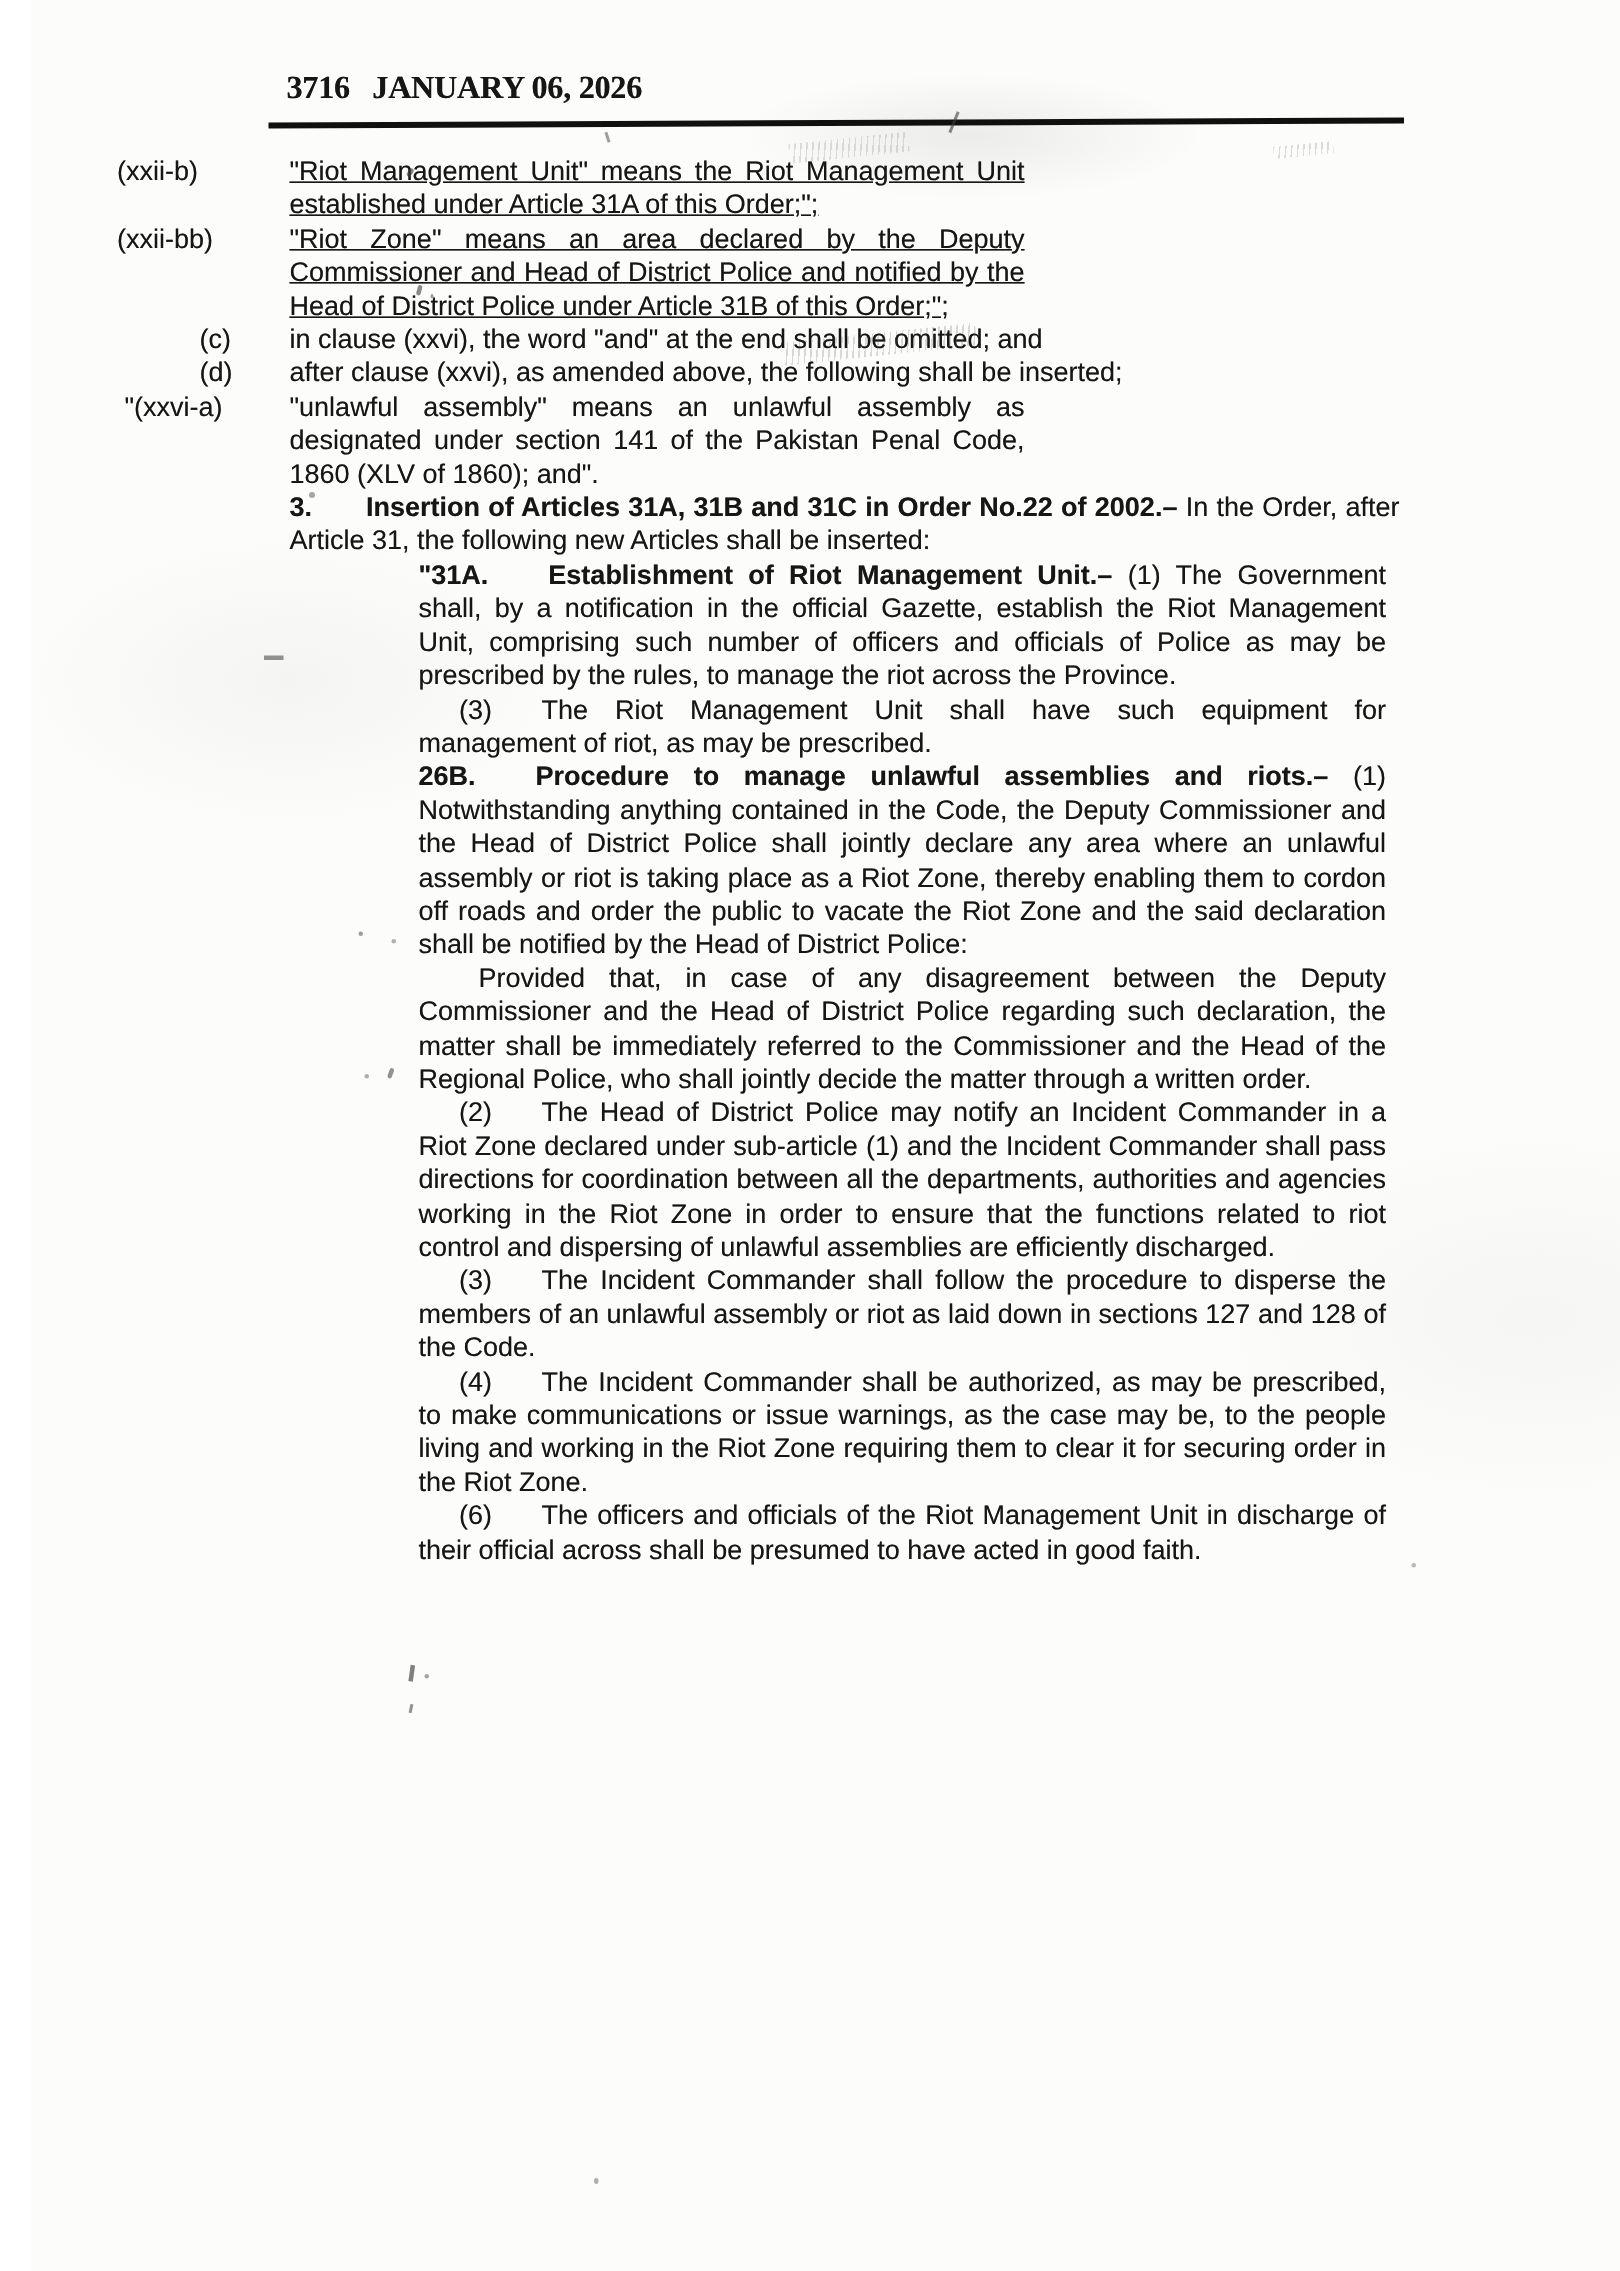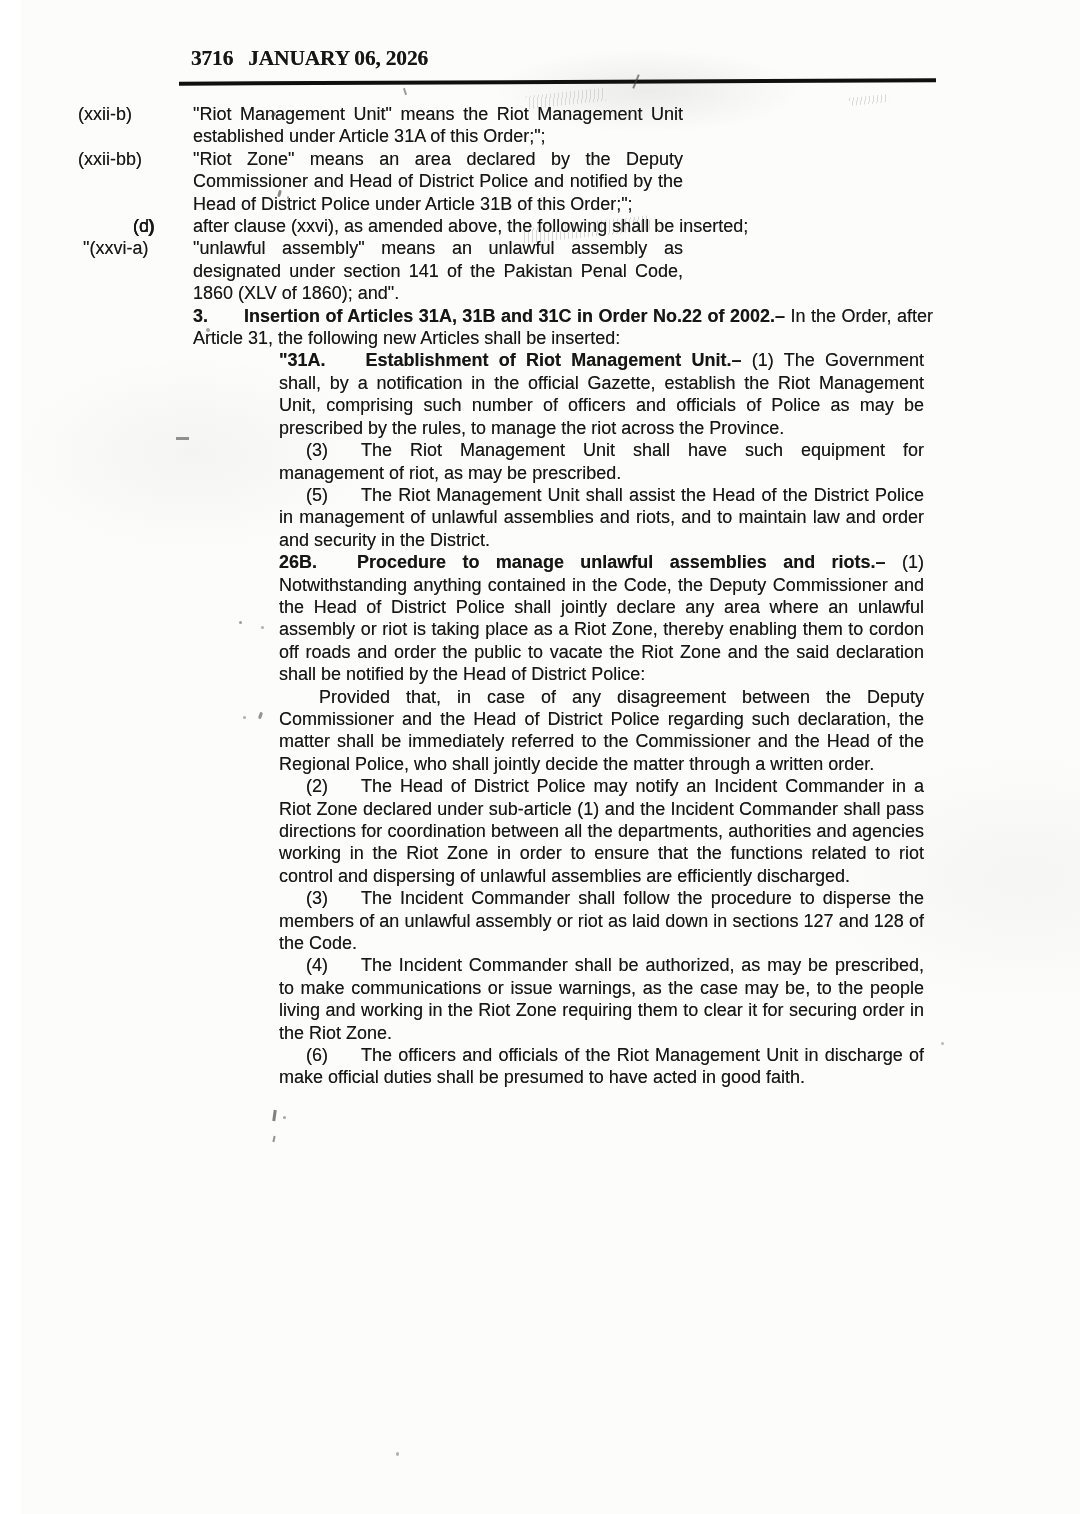--- a/index.html
+++ b/index.html
@@ -20,21 +20,21 @@
   .hrule{position:absolute;left:158px;top:80px;width:757px;height:4px;background:#101010;transform:rotate(-0.25deg);}
   .bodycol{
     position:absolute;left:172px;top:103px;width:740px;
     font-size:18px;line-height:22.4px;text-align:justify;
     text-shadow:0 0 .3px rgba(20,20,20,.55);
   }
   .bodycol p{margin:0;}
   b{font-weight:700;}
   .hang{position:relative;}
   .lab{position:absolute;top:0;}
-  .defp{margin-left:226px;width:490px;}
+  .defp{margin-left:226px;width:490px;text-decoration:underline;}
   .defp .lab{left:-115px;}
   .clausep{margin-left:116px;width:640px;text-align:left;}
   .clausep .lab{left:-60px;}
   .def2p{margin-left:226px;width:490px;}
   .def2p .lab{left:-110px;}
   .sec3{margin-top:26px;width:740px;}
   .art{margin-left:86px;width:645px;}
   .sub{text-indent:27px;}
   .proviso{text-indent:40px;}
   .sp1{display:inline-block;width:36px;}
@@ -67,20 +67,21 @@
       </p>
       <p class="hang defp">
         <span class="lab">(xxii-bb)</span>
         <span>"Riot Zone" means an area declared by the Deputy Commissioner and Head of District Police and notified by the Head of District Police under Article 31B of this Order;";</span>
       </p>
     </section>
 
     <section>
       <p class="hang clausep">
         <span class="lab">(c)</span>
+        <span>in clause (xxvi), the word "and" at the end shall be omitted; and</span>
       </p>
       <p class="hang clausep">
         <span class="lab">(d)</span>
         <span>after clause (xxvi), as amended above, the following shall be inserted;</span>
       </p>
       <p class="hang def2p">
         <span class="lab">"(xxvi-a)</span>
         <span>"unlawful assembly" means an unlawful assembly as designated under section 141 of the Pakistan Penal Code, 1860 (XLV of 1860); and".</span>
       </p>
     </section>
@@ -91,44 +92,41 @@
     </p>
 
     <section class="art">
       <p class="lead">
         <b>"31A.</b><span class="sp2"></span><b>Establishment of Riot Management Unit.–</b>
         <span>(1) The Government shall, by a notification in the official Gazette, establish the Riot Management Unit, comprising such number of officers and officials of Police as may be prescribed by the rules, to manage the riot across the Province.</span>
       </p>
       <p class="sub">
         <span>(3)</span><span class="sp3"></span><span>The Riot Management Unit shall have such equipment for management of riot, as may be prescribed.</span>
       </p>
-      <p class="sub">
-        <span>(5)</span><span class="sp3"></span><span>The Riot Management Unit shall assist the Head of the District Police in management of unlawful assemblies and riots, and to maintain law and order and security in the District.</span>
-      </p>
     </section>
 
     <section class="art">
       <p class="lead">
         <b>26B.</b><span class="sp2"></span><b>Procedure to manage unlawful assemblies and riots.–</b>
         <span>(1) Notwithstanding anything contained in the Code, the Deputy Commissioner and the Head of District Police shall jointly declare any area where an unlawful assembly or riot is taking place as a Riot Zone, thereby enabling them to cordon off roads and order the public to vacate the Riot Zone and the said declaration shall be notified by the Head of District Police:</span>
       </p>
       <p class="proviso">
         <span>Provided that, in case of any disagreement between the Deputy Commissioner and the Head of District Police regarding such declaration, the matter shall be immediately referred to the Commissioner and the Head of the Regional Police, who shall jointly decide the matter through a written order.</span>
       </p>
       <p class="sub">
         <span>(2)</span><span class="sp3"></span><span>The Head of District Police may notify an Incident Commander in a Riot Zone declared under sub-article (1) and the Incident Commander shall pass directions for coordination between all the departments, authorities and agencies working in the Riot Zone in order to ensure that the functions related to riot control and dispersing of unlawful assemblies are efficiently discharged.</span>
       </p>
       <p class="sub">
         <span>(3)</span><span class="sp3"></span><span>The Incident Commander shall follow the procedure to disperse the members of an unlawful assembly or riot as laid down in sections 127 and 128 of the Code.</span>
       </p>
       <p class="sub">
         <span>(4)</span><span class="sp3"></span><span>The Incident Commander shall be authorized, as may be prescribed, to make communications or issue warnings, as the case may be, to the people living and working in the Riot Zone requiring them to clear it for securing order in the Riot Zone.</span>
       </p>
       <p class="sub">
-        <span>(6)</span><span class="sp3"></span><span>The officers and officials of the Riot Management Unit in discharge of make official duties shall be presumed to have acted in good faith.</span>
+        <span>(6)</span><span class="sp3"></span><span>The officers and officials of the Riot Management Unit in discharge of their official across shall be presumed to have acted in good faith.</span>
       </p>
     </section>
 
   </div>
 
   <div class="af" style="left:251px;top:112px;width:3px;height:6px;opacity:.65;transform:rotate(35deg);border-radius:2px;"></div>
   <div class="af" style="left:383px;top:88px;width:2px;height:7px;opacity:.5;transform:rotate(-18deg);"></div>
   <div class="smudge" style="left:505px;top:92px;width:80px;height:13px;"></div>
   <div class="af" style="left:614px;top:74px;width:2px;height:15px;opacity:.6;transform:rotate(22deg);"></div>
   <div class="af" style="left:257px;top:190px;width:3px;height:7px;opacity:.6;transform:rotate(15deg);border-radius:2px;"></div>

